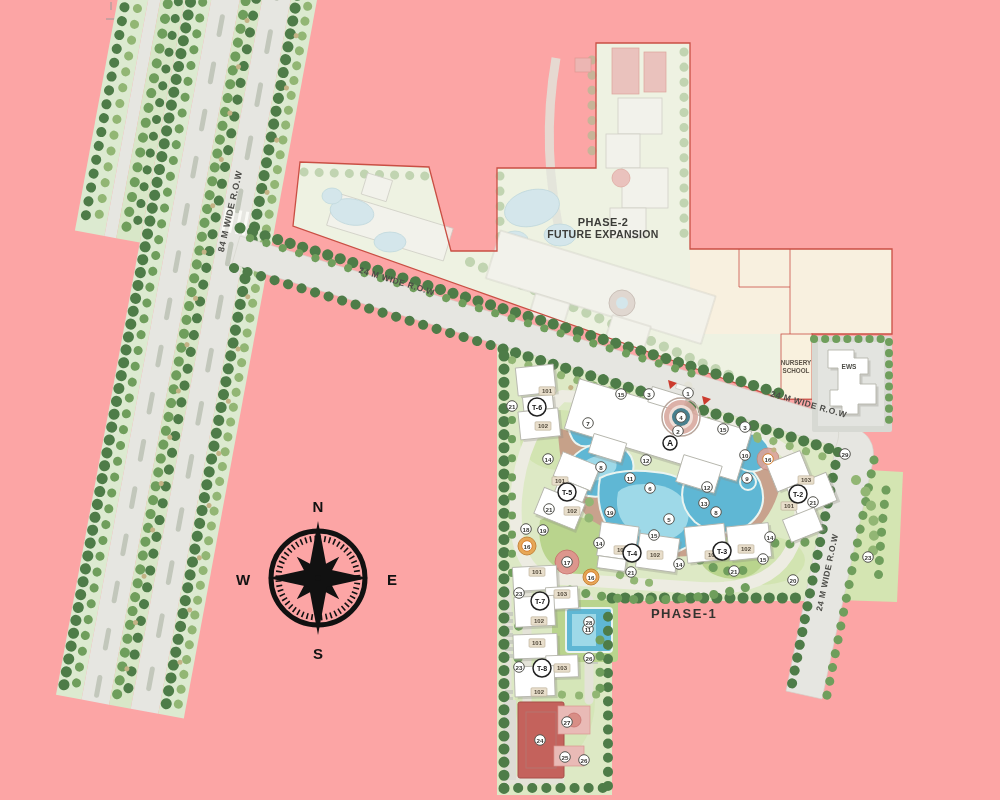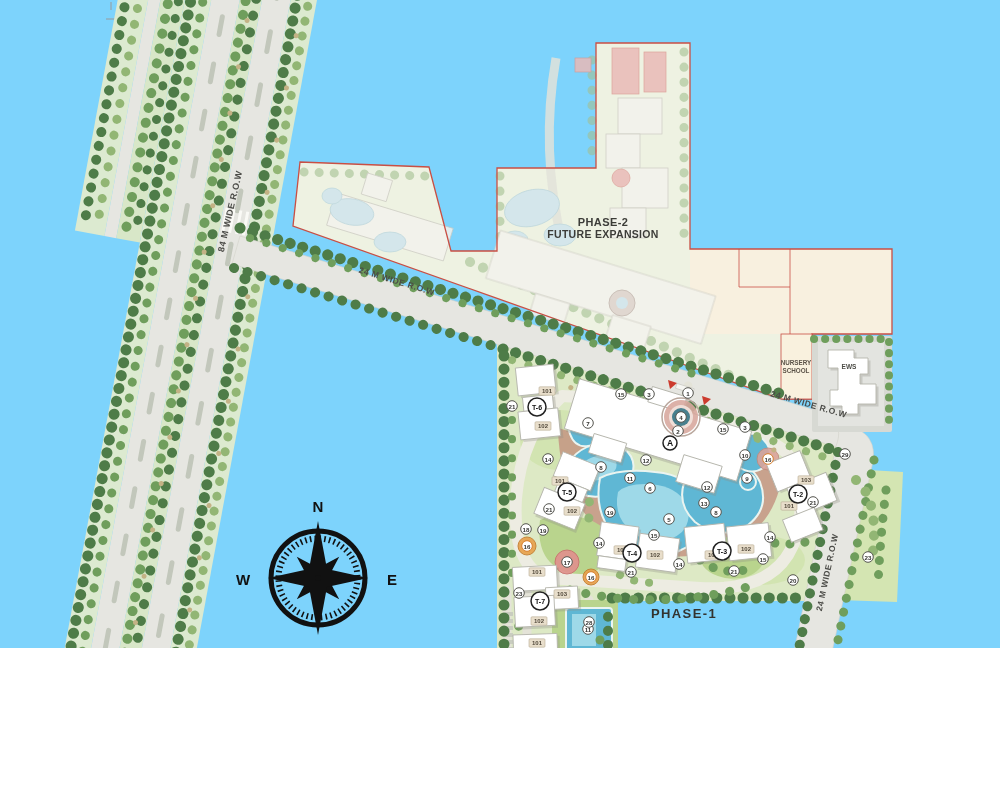--- a/index.html
+++ b/index.html
@@ -1,16 +1,16 @@
 <!DOCTYPE html>
 <html><head>
 <meta charset="utf-8">
 <style>
   html,body{margin:0;padding:0;background:#ffffff;}
-  .stage{position:relative;width:1000px;height:648px;background:#7dd3fc;overflow:hidden;
+  .stage{position:relative;width:1000px;height:800px;background:#fca5a5;overflow:hidden;
          font-family:"Liberation Sans", sans-serif;}
   svg{display:block}
   svg text{font-family:"Liberation Sans", sans-serif;}
   .ct{text-anchor:middle;dominant-baseline:central;}
   .tr{fill:none;stroke-linecap:round;}
   .trd{stroke:#4e7c48;}
   .trm{stroke:#6f9e5c;}
   .trl{stroke:#92b674;}
   .trt{stroke:#c3b285;}
   .trf{stroke:#a3bf90;opacity:.7;}

